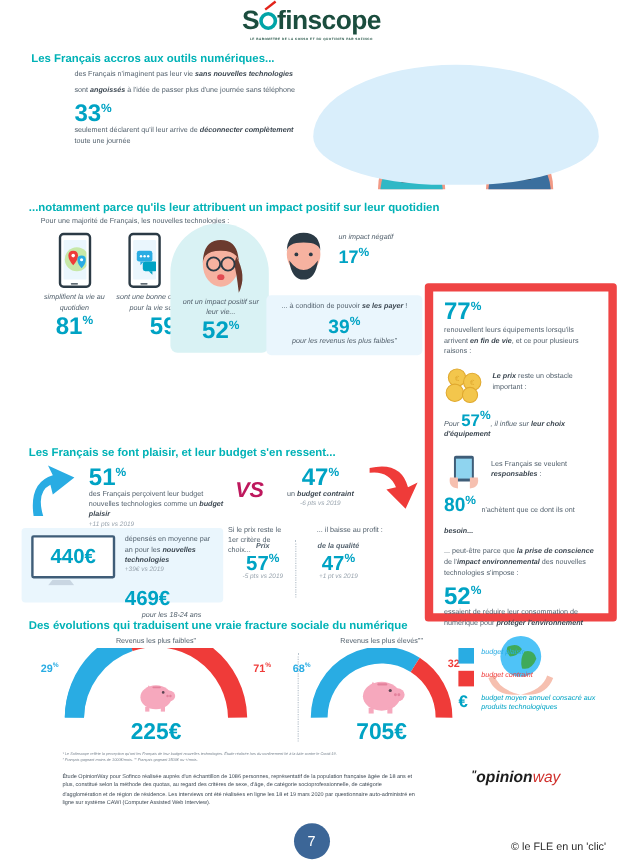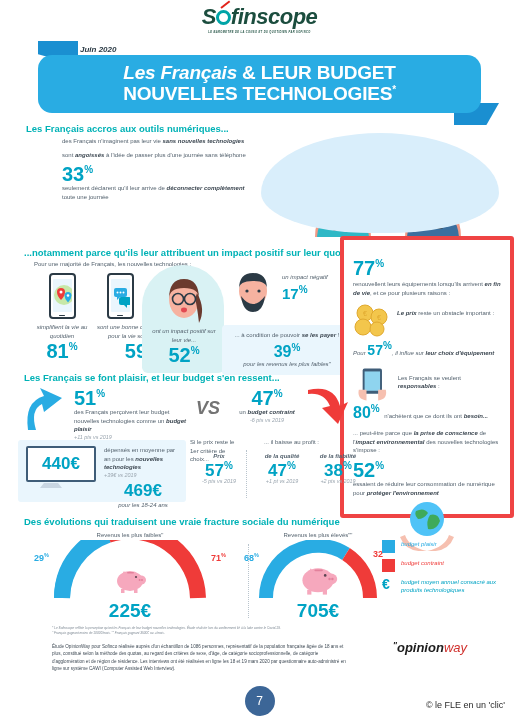--- a/index.html
+++ b/index.html
@@ -10,21 +10,21 @@
     color: #3f4a55;
     overflow: hidden;
     position: relative;
   }
   .page { position: relative; width: 519px; height: 720px; }
 
   
   .logo-wrap { text-align: center; padding-top: 4px; }
   .logo-text {
     font-size: 22px; font-weight: bold; color: #1b4d3e;
-    letter-spacing: -0.5px; display: inline-block; position: relative; font-style: italic;
+    letter-spacing: -0.5px; display: inline-block; position: relative;
   }
   .logo-text .o-mark {
     display: inline-block; width: 15px; height: 15px; border-radius: 50%;
     border: 3px solid #00a4a7; vertical-align: -1px; position: relative;
   }
   .logo-text .o-mark::after {
     content: ""; position: absolute; left: 2px; top: -6px;
     width: 11px; height: 2px; background: #e2231a;
     transform: rotate(-38deg); transform-origin: left center;
   }
@@ -114,39 +114,39 @@
   }
   .neg-box { position: absolute; left: 230px; top: 20px; width: 118px; height: 54px; }
   .cond-box {
     position: absolute; left: 222px; top: 78px; width: 130px; height: 50px;
     background: #eaf6fd; border-radius: 4px; padding: 6px 4px 0;
     text-align: center;
   }
 
   
   .rpanel {
-    position: absolute; right: 5px; top: 236px; width: 174px; height: 282px;
-    border: 4px solid #ef4444; border-radius: 3px; background: #fff;
-    padding: 18px 9px;
+    position: absolute; right: 5px; top: 236px; width: 160px; height: 282px;
+    border: 7px solid #ef4444; border-radius: 3px; background: #fff;
+    padding: 7px 9px;
   }
 
   
   .s3 { position: absolute; left: 0; top: 372px; width: 360px; height: 140px; }
   .s3 .sec-head { position: absolute; left: 24px; top: 0; }
   .arrow-up {
     position: absolute; left: 22px; top: 14px; width: 46px; height: 46px;
     color: #29ace3;
   }
   .arrow-down {
     position: absolute; left: 302px; top: 14px; width: 48px; height: 48px;
     color: #ef3b39;
   }
   .vs {
     position: absolute; left: 196px; top: 26px;
-    font-size: 18px; font-weight: bold; color: #737373; font-style: italic;
+    font-size: 18px; font-weight: bold; color: #be185d; font-style: italic;
   }
   .mon-box {
     position: absolute; left: 18px; top: 68px; width: 168px; height: 62px;
     background: #eaf6fd; border-radius: 3px;
   }
   .monitor {
     position: absolute; left: 8px; top: 6px; width: 50px; height: 44px;
   }
   .monitor .frame {
     width: 70px; height: 36px; border: 2.5px solid #3f5d78; border-radius: 2px;
@@ -202,33 +202,20 @@
 
 <div class="page">
 
   <div class="logo-wrap">
     <div class="logo-text">
       <span>S</span><span class="o-mark"></span><span>finscope</span>
       <div class="logo-sub">LE BAROMETRE DE LA CONSO ET DU QUOTIDIEN PAR SOFINCO</div>
     </div>
   </div>
 
-  <div class="banner-area">
-    <div class="ribbon-left"></div>
-    <div class="ribbon-right"></div>
-    <div class="date-label">Juin 2020</div>
-    <div class="banner">
-      <div class="banner-line1">
-        <em>Les Français</em><span> &amp; LEUR BUDGET</span>
-      </div>
-      <div class="banner-line2">
-        <span>NOUVELLES TECHNOLOGIES</span><sup>*</sup>
-      </div>
-    </div>
-  </div>
 
   <div class="s1">
     <div class="sec-head">Les Français accros aux outils numériques...</div>
 
     <div class="s1-art">
       <div class="blob"></div>
       <svg width="250" height="112" viewBox="0 0 250 112">
 
         <g>
           <path d="M60 112 q0-30 28-30 q28 0 28 30z" fill="#f29a86"></path>
@@ -424,45 +411,40 @@
     <div class="mon-box">
       <div class="monitor">
         <div class="frame">
             <span class="euro-big">440€</span>
           </div>
         <div class="stand"></div>
       </div>
       <div style="position:absolute; left:86px; top:6px; width:78px;">
         <div class="cap"><span>dépensés en moyenne par an pour les </span><b class="ital">nouvelles technologies</b></div>
         <div class="delta"><span>+39€</span> <span>vs 2019</span></div>
-        <div class="euro-big" style="text-align:center;margin-top:3px;">469€</div>
+        <div class="euro-big" style="margin-top:11px;">469€</div>
         <div class="cap ital" style="text-align:center;">pour les 18-24 ans</div>
       </div>
     </div>
 
     <div class="crit-box">
       <div class="cap" style="position:absolute;left:0;top:0;width:56px;">
         <span>Si le prix reste le</span><br><span>1er critère de choix...</span>
       </div>
       <div class="cap" style="position:absolute;left:74px;top:0;">... il baisse au profit :</div>
       <div class="dotline" style="left:56px;"></div>
       <div class="crit-col" style="left:4px;width:50px;">
         <div class="cap ital" style="font-weight:bold;">Prix</div>
         <div class="pct" style="font-size:17px;"><span>57</span><sup>%</sup></div>
         <div class="delta"><span>-5 pts</span> <span>vs 2019</span></div>
       </div>
       <div class="crit-col" style="left:66px;width:52px;">
         <div class="cap ital" style="font-weight:bold;">de la qualité</div>
         <div class="pct" style="font-size:17px;"><span>47</span><sup>%</sup></div>
         <div class="delta"><span>+1 pt</span> <span>vs 2019</span></div>
-      </div>
-      <div class="crit-col" style="left:122px;width:52px;">
-        <div class="cap ital" style="font-weight:bold;">de la fiabilité</div>
-        <div class="pct" style="font-size:17px;"><span>38</span><sup>%</sup></div>
-        <div class="delta"><span>+2 pts</span> <span>vs 2019</span></div>
       </div>
     </div>
   </div>
 
   <div class="s4">
     <div class="sec-head">Des évolutions qui traduisent une vraie fracture sociale du numérique</div>
 
     <div class="gauge-wrap" style="left:40px; width:180px;">
       <div class="g-title">Revenus les plus faibles"</div>
       <div style="position:relative; height:60px;">

